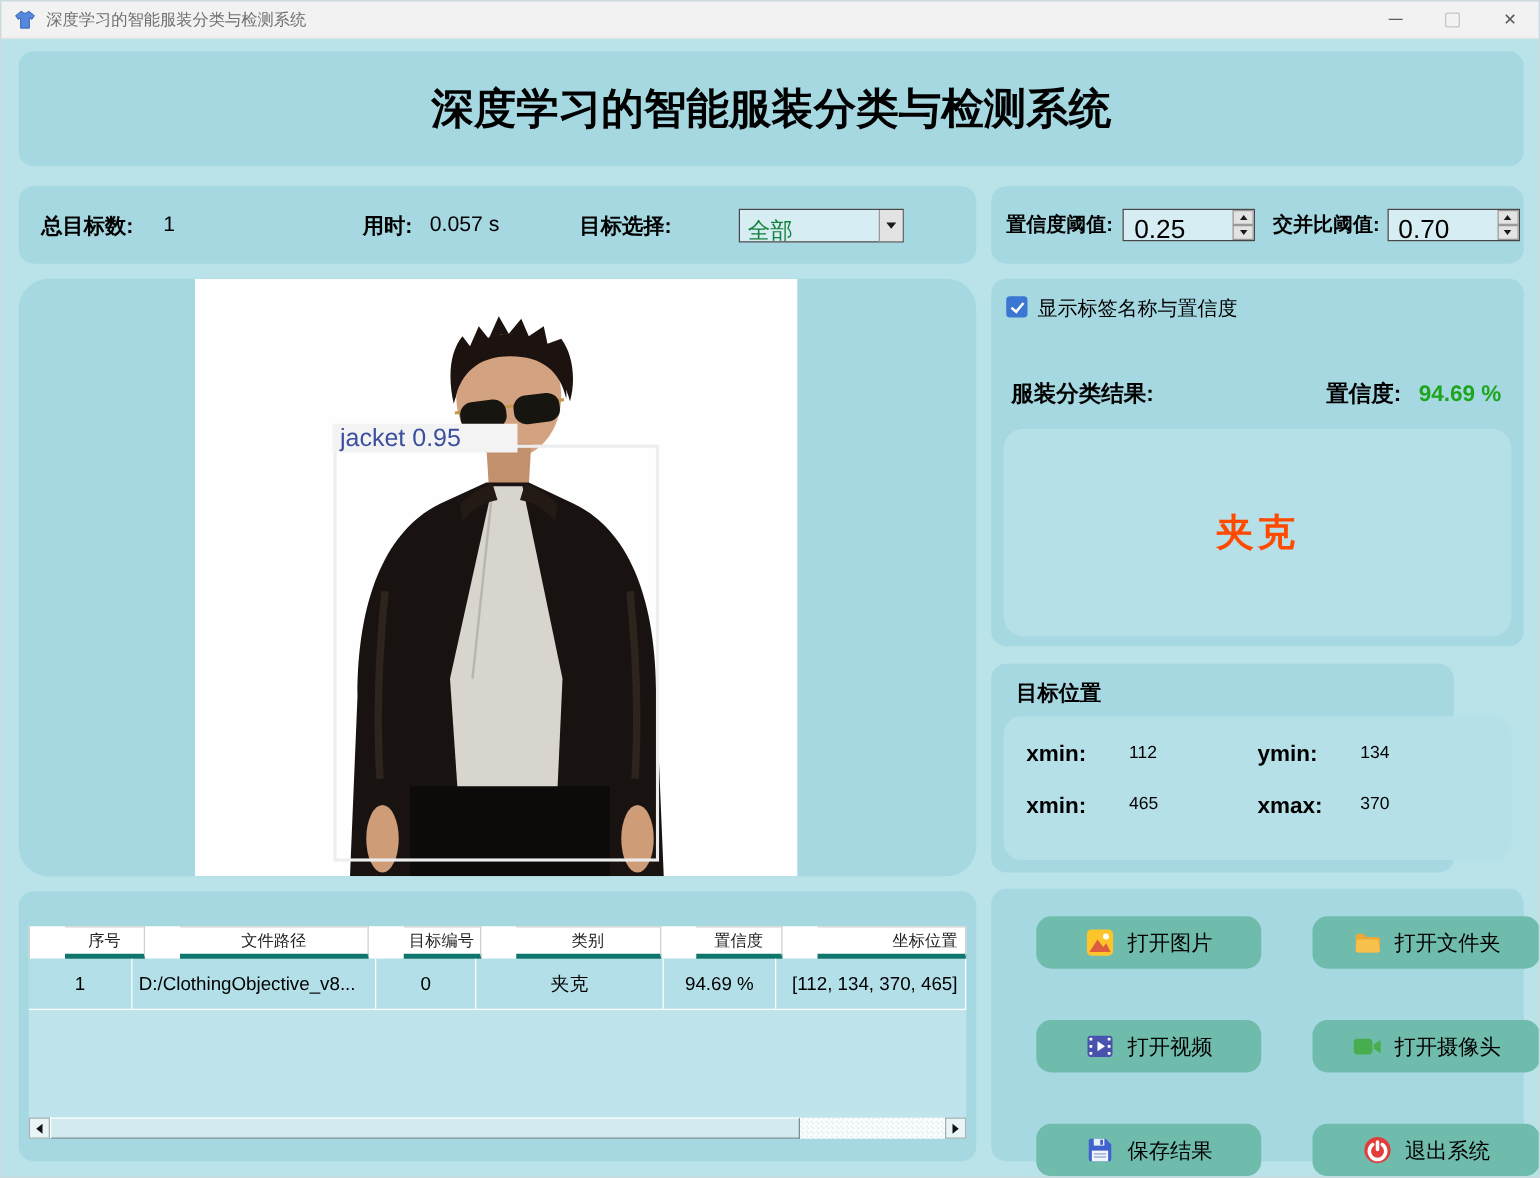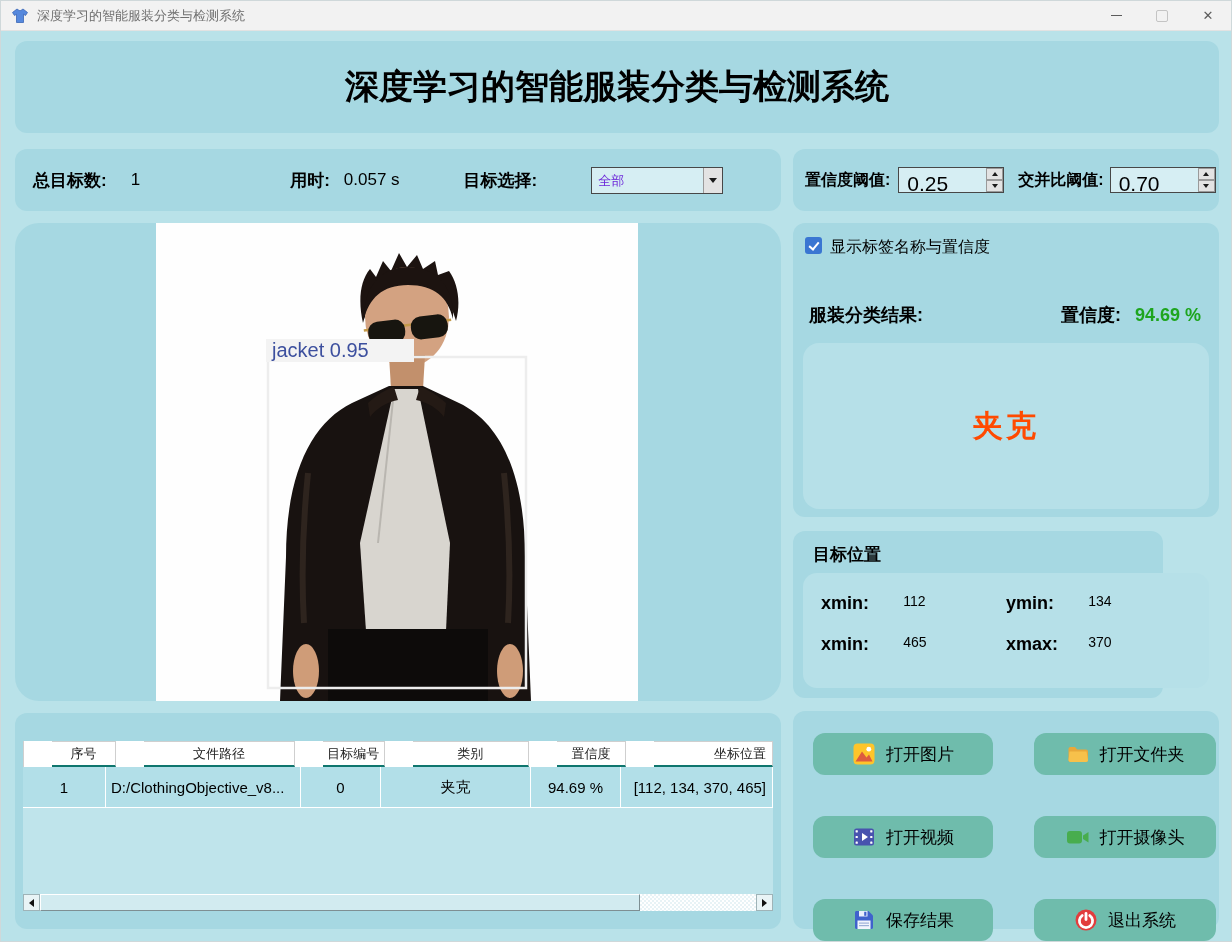--- a/index.html
+++ b/index.html
@@ -26,21 +26,21 @@
   
   .stats-panel{left:14px;top:148px;width:766px;height:62px;display:flex;align-items:center;font-size:17px;padding-left:18px;box-sizing:border-box;}
   .s-lbl{font-weight:bold;color:#000;}
   .s-val{color:#000;}
   .v-total{margin-left:24px;}
   .l-time{margin-left:150px;}
   .v-time{margin-left:14px;}
   .l-select{margin-left:64px;}
   .combo{margin-left:54px;width:132px;height:27px;display:flex;align-items:stretch;
     background:#d6eef3;border:1px solid #474747;box-sizing:border-box;}
-  .combo-text{flex:1;font-size:13px;padding:4px 6px;color:#6d28d9;}
+  .combo-text{flex:1;font-size:18px;padding:4px 6px;color:#15803d;}
   .combo-btn{width:18px;background:#e3e3e3;border-left:1px solid #9a9a9a;display:flex;align-items:center;justify-content:center;}
   .arr-down{width:0;height:0;border-left:4px solid transparent;border-right:4px solid transparent;border-top:5px solid #1a1a1a;}
   
   .thr-panel{left:792px;top:148px;width:426px;height:62px;display:flex;align-items:center;font-size:16px;padding-left:12px;box-sizing:border-box;}
   .spin{display:flex;width:106px;height:26px;background:#d6eef3;border:1px solid #474747;box-sizing:border-box;}
   .spin-val{flex:1;font-size:21px;padding:4px 8px;color:#000;}
   .spin-btns{width:17px;display:flex;flex-direction:column;}
   .spin-b{flex:1;background:#e3e3e3;border:1px solid #9a9a9a;display:flex;align-items:center;justify-content:center;}
   .arr-up-s{width:0;height:0;border-left:3px solid transparent;border-right:3px solid transparent;border-bottom:4px solid #1a1a1a;}
   .arr-dn-s{width:0;height:0;border-left:3px solid transparent;border-right:3px solid transparent;border-top:4px solid #1a1a1a;}
@@ -63,38 +63,38 @@
   .pos-panel{left:792px;top:530px;width:370px;height:167px;}
   .pos-title{position:absolute;left:20px;top:12px;font-size:17px;font-weight:bold;color:#000;}
   .pos-box{position:absolute;left:10px;top:42px;width:406px;height:115px;background:#b6e0e8;border-radius:14px;box-sizing:border-box;padding:20px 18px 0 18px;}
   .pos-row{display:flex;font-size:18px;color:#000;margin-bottom:20px;}
   .pos-l{font-weight:bold;width:88px;}
   .pos-v{width:110px;font-size:14px;}
   
   .table-panel{left:14px;top:712px;width:766px;height:216px;}
   .table-wrap{position:absolute;left:8px;top:28px;width:750px;}
   .thead{display:flex;height:26px;background:#ffffff;border-left:1px solid #cfcfcf;box-sizing:border-box;}
-  .th{border-top:1px solid #cfcfcf;border-right:1px solid #cfcfcf;border-bottom:2px solid #0f766e;
+  .th{border-top:1px solid #cfcfcf;border-right:1px solid #cfcfcf;border-bottom:4px solid #0f766e;
     box-sizing:border-box;display:flex;align-items:center;justify-content:center;font-size:13px;color:#222;margin-left:28px;}
   .th.right{justify-content:flex-end;padding-right:6px;}
   .trow{display:flex;height:40px;background:#b2dfe8;font-size:15px;color:#000;}
   .td{box-sizing:border-box;border-right:1px solid #ffffff;display:flex;align-items:center;justify-content:center;}
   .td.left{justify-content:flex-start;padding-left:5px;}
   .td.right{justify-content:flex-end;padding-right:6px;}
   .c0{width:83px;} .c1{width:195px;} .c2{width:80px;} .c3{width:150px;} .c4{width:90px;} .c5{width:152px;}
   .tbody-empty{height:86px;background:#bfe4eb;border-top:1px solid #ffffff;}
   .hscroll{display:flex;height:17px;width:750px;}
   .sb-btn{width:17px;height:17px;background:#e9f4f6;border:1px solid #9fb3b7;box-sizing:border-box;display:flex;align-items:center;justify-content:center;}
   .arr-left{width:0;height:0;border-top:4px solid transparent;border-bottom:4px solid transparent;border-right:5px solid #111;}
   .arr-right{width:0;height:0;border-top:4px solid transparent;border-bottom:4px solid transparent;border-left:5px solid #111;}
   .sb-thumb{width:600px;background:#d2ebf0;border:1px solid;border-color:#ffffff #7e8f93 #7e8f93 #ffffff;box-sizing:border-box;}
   .sb-track{flex:1;background:repeating-conic-gradient(#e8f3f6 0% 25%, #ffffff 0% 50%) 0 0/4px 4px;}
   
   .btn-panel{left:792px;top:710px;width:426px;height:218px;}
-  .btn-grid{position:absolute;left:20px;top:22px;display:grid;grid-template-columns:180px 182px;grid-auto-rows:42px;column-gap:26px;row-gap:28px;gap:41px;}
+  .btn-grid{position:absolute;left:36px;top:22px;display:grid;grid-template-columns:180px 182px;grid-auto-rows:42px;column-gap:26px;row-gap:28px;gap:41px;}
   .app-btn{background:#6fbcac;border:none;border-radius:12px;display:flex;align-items:center;justify-content:center;gap:10px;
     font-size:17px;color:#000;cursor:pointer;font-family:"Liberation Sans", sans-serif;}
   .app-btn svg{flex:0 0 auto;}
 </style>
 </head>
 <body>
 
 <div class="titlebar">
   <svg class="app-icon" width="18" height="18" viewBox="0 0 18 18">
     <path d="M1.5 5.5 L6 2 L7.5 3 C8.3 3.8 9.7 3.8 10.5 3 L12 2 L16.5 5.5 L14.5 8.5 L12.5 7.2 L12.5 15.5 L5.5 15.5 L5.5 7.2 L3.5 8.5 Z" fill="#5588dd" stroke="#3a66b5" stroke-width="0.8"></path>

